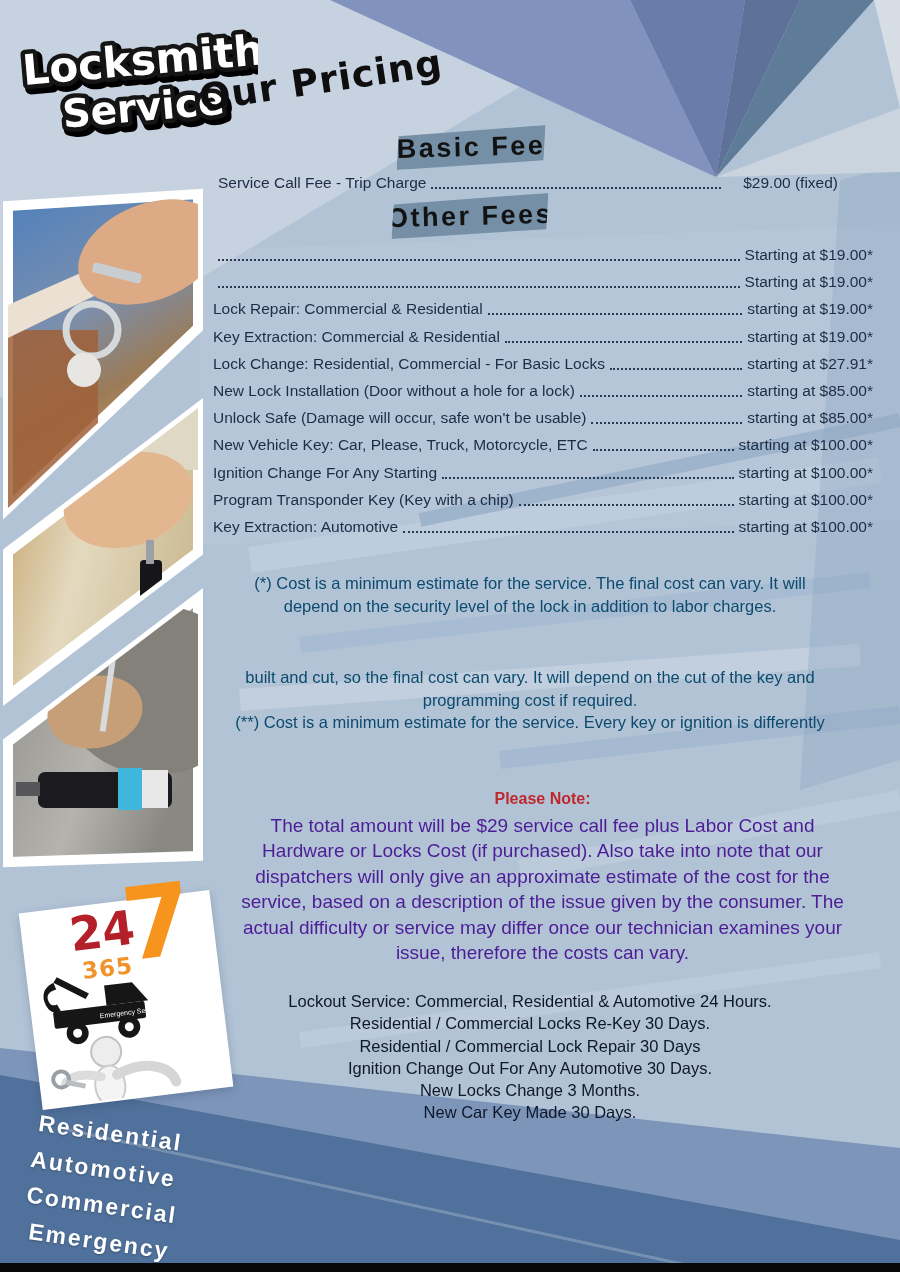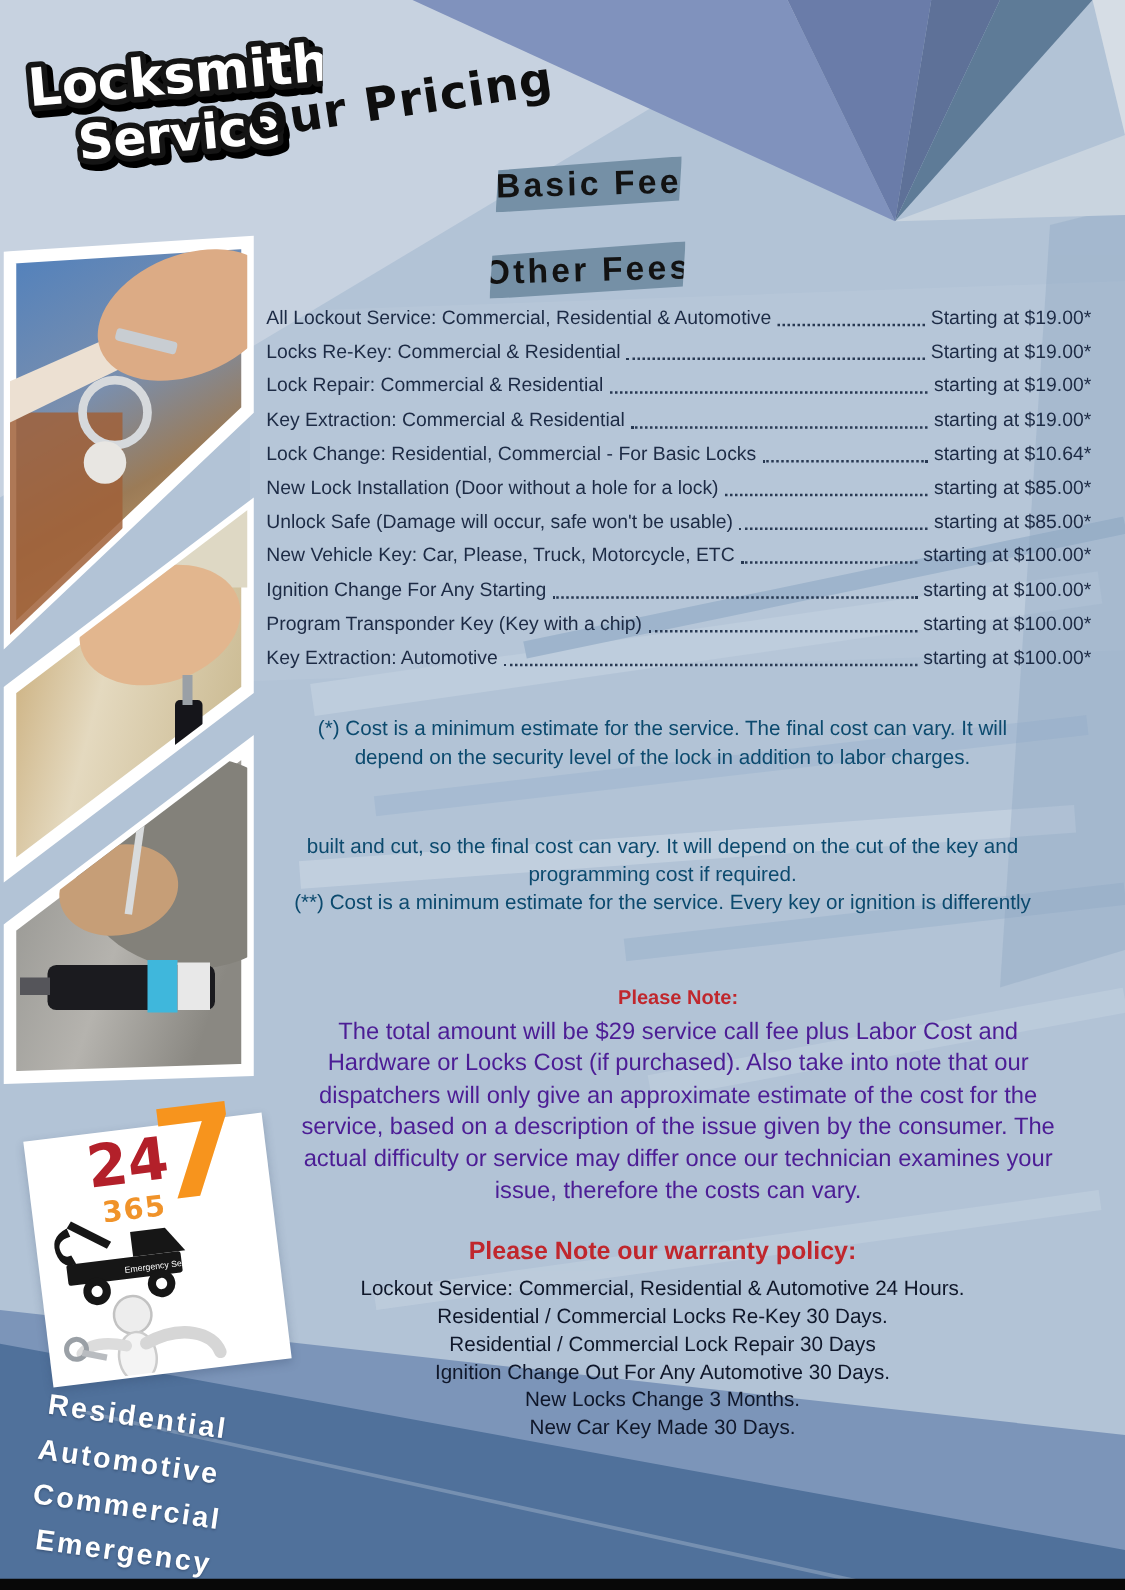--- a/index.html
+++ b/index.html
@@ -125,47 +125,50 @@
         <text x="16" y="54" font-size="42" fill="#ffffff" stroke="#151515" stroke-width="9" stroke-linejoin="round" paint-order="stroke">Locksmith</text>
         <text x="52" y="100" font-size="39" fill="#000" stroke="#000" stroke-width="12" stroke-linejoin="round" transform="translate(3,4)">Service</text>
         <text x="52" y="100" font-size="39" fill="#ffffff" stroke="#151515" stroke-width="9" stroke-linejoin="round" paint-order="stroke">Service</text>
       </g>
     </svg>
   </div>
 
   <div class="title">Our Pricing</div>
 
   <div class="badge badge-basic">Basic Fee</div>
+  <div class="fee-row basic-row">
+    <span class="fee-label">Service Call Fee - Trip Charge</span>
+    <span class="fee-dots"></span>
+    <span class="fee-price">$29.00 (fixed)</span>
+  </div>
 
   <div class="badge badge-other">Other Fees</div>
   <div class="fee-list">
     <div class="fee-row">
-        <span class="fee-label">All Lockout Service: Commercial, Residential &amp; Automotive</span>
         <span class="fee-dots"></span>
         <span class="fee-price">Starting at $19.00*</span>
       </div>
     <div class="fee-row">
-        <span class="fee-label">Locks Re-Key: Commercial &amp; Residential</span>
         <span class="fee-dots"></span>
         <span class="fee-price">Starting at $19.00*</span>
       </div>
     <div class="fee-row">
         <span class="fee-label">Lock Repair: Commercial &amp; Residential</span>
         <span class="fee-dots"></span>
         <span class="fee-price">starting at $19.00*</span>
       </div>
     <div class="fee-row">
         <span class="fee-label">Key Extraction: Commercial &amp; Residential</span>
         <span class="fee-dots"></span>
         <span class="fee-price">starting at $19.00*</span>
       </div>
     <div class="fee-row">
         <span class="fee-label">Lock Change: Residential, Commercial - For Basic Locks</span>
         <span class="fee-dots"></span>
-        <span class="fee-price">starting at $10.64*</span>
+        <span class="fee-price">starting at $27.91*</span>
       </div>
     <div class="fee-row">
         <span class="fee-label">New Lock Installation (Door without a hole for a lock)</span>
         <span class="fee-dots"></span>
         <span class="fee-price">starting at $85.00*</span>
       </div>
     <div class="fee-row">
         <span class="fee-label">Unlock Safe (Damage will occur, safe won't be usable)</span>
         <span class="fee-dots"></span>
         <span class="fee-price">starting at $85.00*</span>
@@ -197,21 +200,20 @@
     <p>built and cut, so the final cost can vary. It will depend on the cut of the key and programming cost if required.</p>
     <p>(**) Cost is a minimum estimate for the service. Every key or ignition is differently</p>
   </div>
 
   <div class="please-note">
     <div class="pn-heading">Please Note:</div>
     <div class="pn-body">The total amount will be $29 service call fee plus Labor Cost and Hardware or Locks Cost (if purchased). Also take into note that our dispatchers will only give an approximate estimate of the cost for the service, based on a description of the issue given by the consumer. The actual difficulty or service may differ once our technician examines your issue, therefore the costs can vary.</div>
   </div>
 
   <div class="warranty">
-    <div class="w-heading">Please Note our warranty policy:</div>
     <div class="w-line">Lockout Service: Commercial, Residential &amp; Automotive 24 Hours.</div>
     <div class="w-line">Residential / Commercial Locks Re-Key 30 Days.</div>
     <div class="w-line">Residential / Commercial Lock Repair 30 Days</div>
     <div class="w-line">Ignition Change Out For Any Automotive 30 Days.</div>
     <div class="w-line">New Locks Change 3 Months.</div>
     <div class="w-line">New Car Key Made 30 Days.</div>
   </div>
 
   <svg class="photos" width="210" height="880" viewBox="0 0 210 880" style="top:0;">
     <defs>

